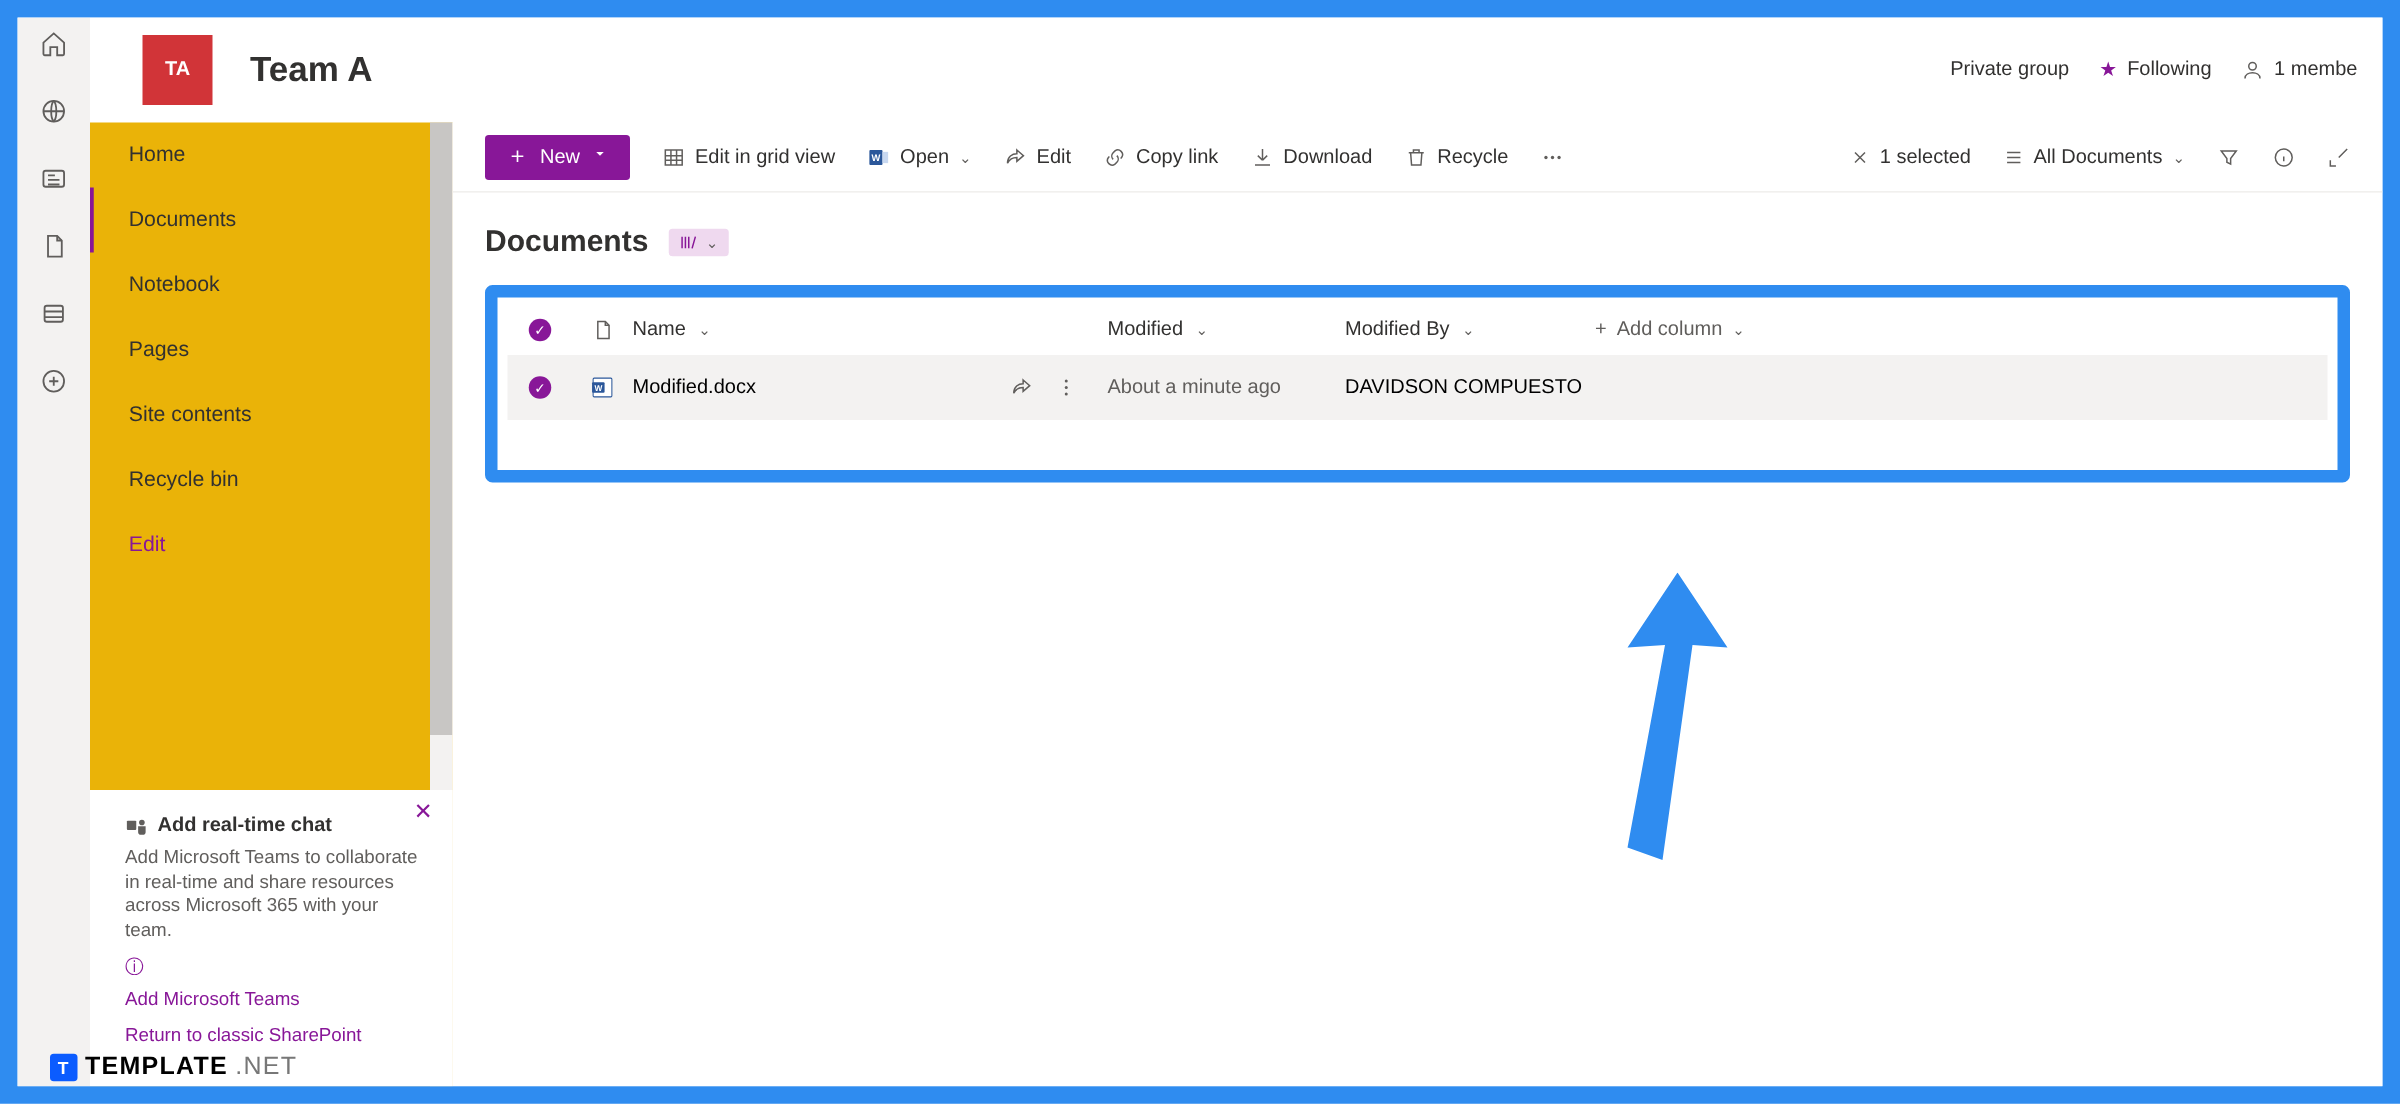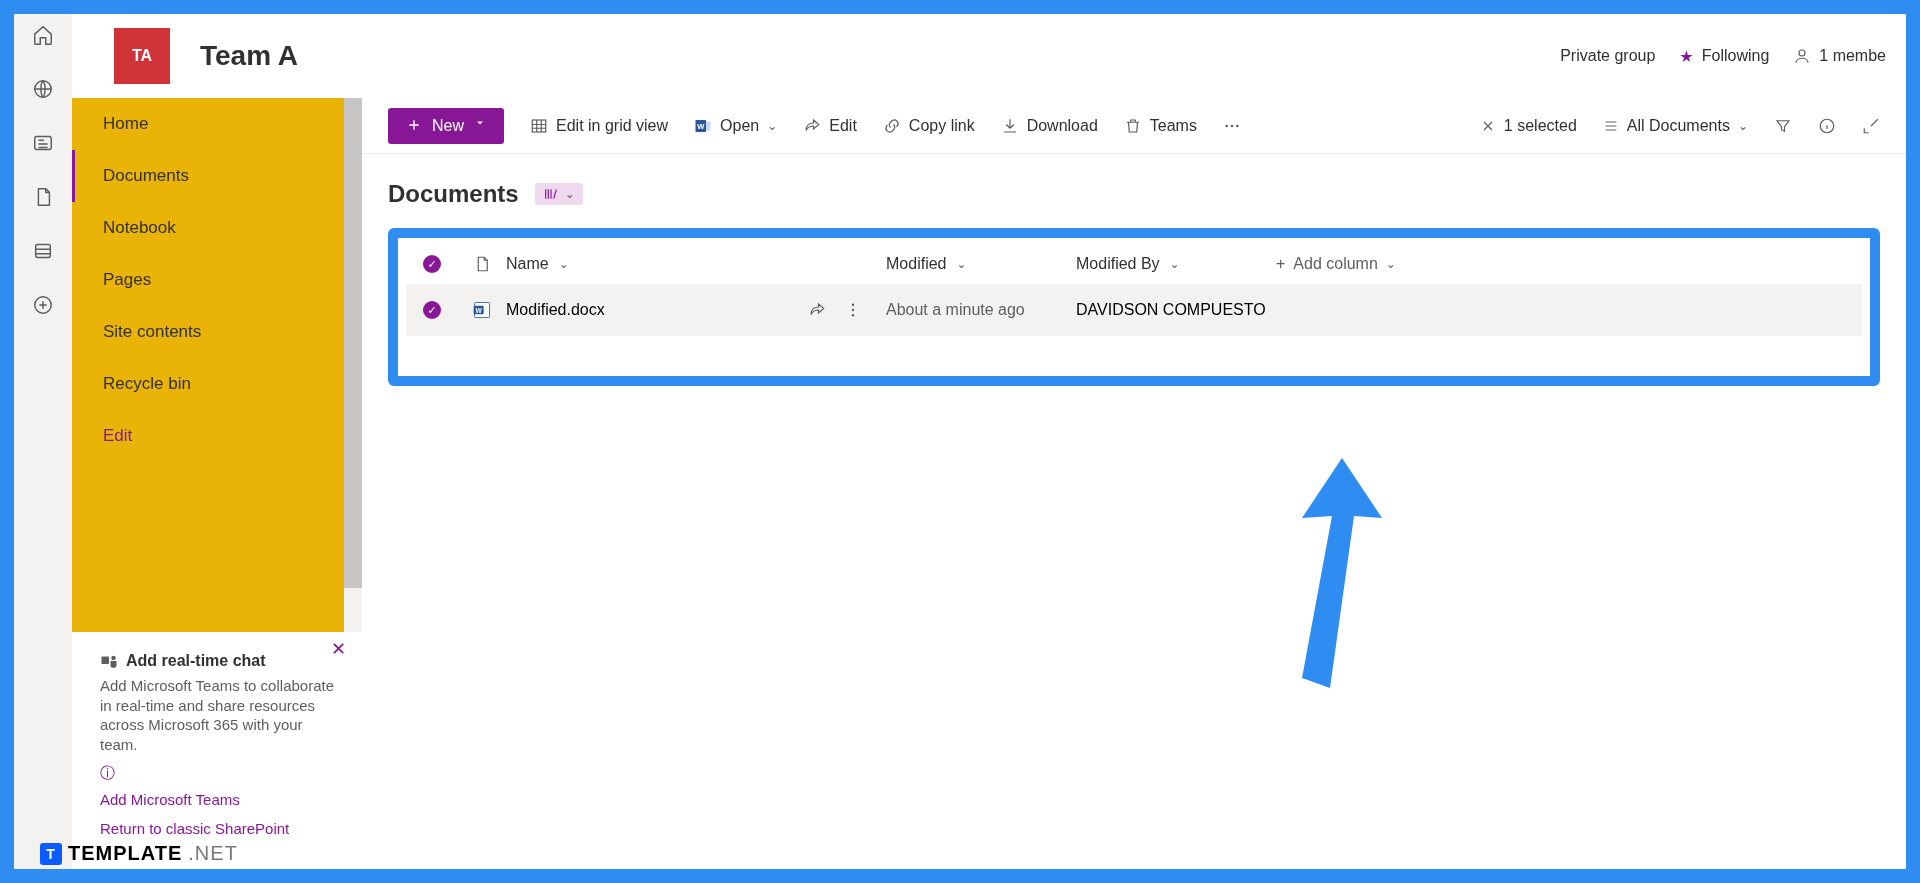--- a/index.html
+++ b/index.html
@@ -190,21 +190,21 @@
       <div class="tb-item">
         <svg class="tb-icon" viewBox="0 0 24 24" fill="none" stroke="#605e5c" stroke-width="1.6">
             <path d="M12 3v12m0 0l-5-5m5 5l5-5M4 20h16"></path>
           </svg>
         <span>Download</span>
       </div>
       <div class="tb-item">
         <svg class="tb-icon" viewBox="0 0 24 24" fill="none" stroke="#605e5c" stroke-width="1.6">
             <path d="M4 7h16M9 7V4h6v3M6 7l1 13h10l1-13"></path>
           </svg>
-        <span>Teams</span>
+        <span>Recycle</span>
       </div>
       <div class="tb-item">
         <svg width="18" height="18" viewBox="0 0 24 24" fill="#605e5c">
             <circle cx="5" cy="12" r="1.8"></circle>
             <circle cx="12" cy="12" r="1.8"></circle>
             <circle cx="19" cy="12" r="1.8"></circle>
           </svg>
       </div>
       <div class="tb-right">
         <div class="tb-item">

